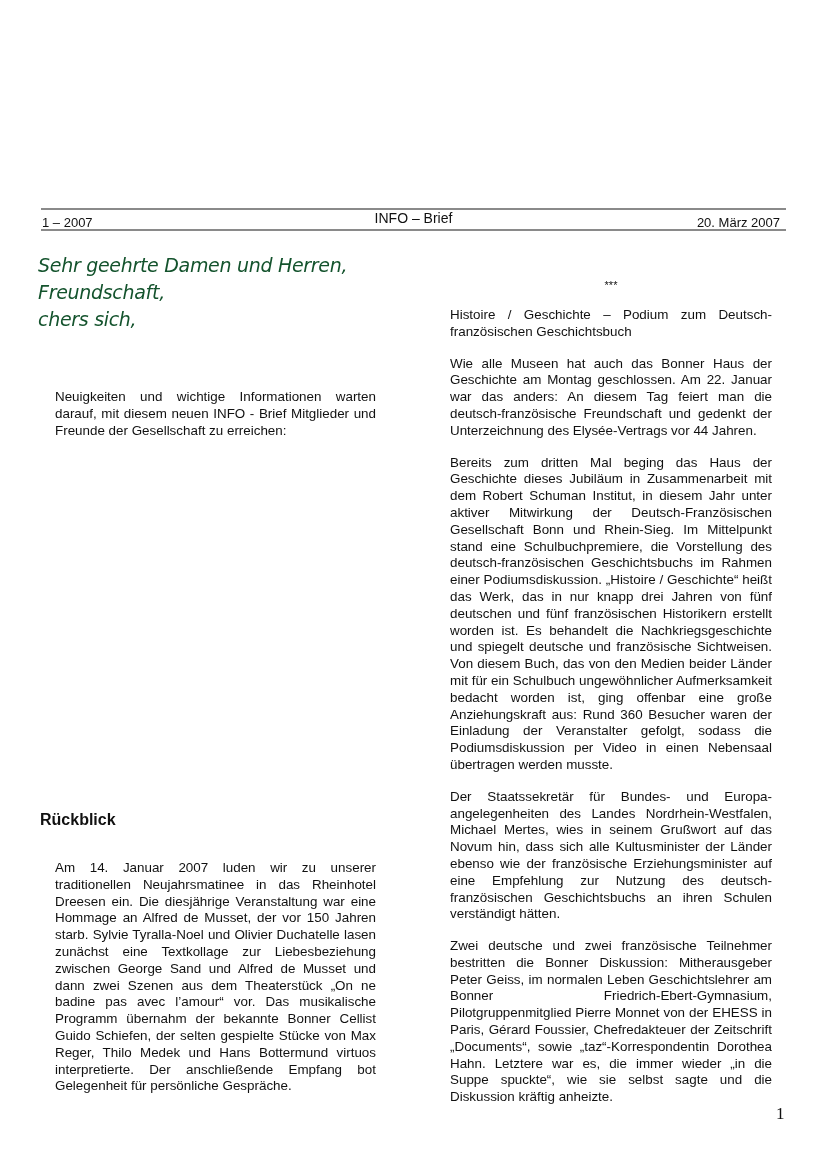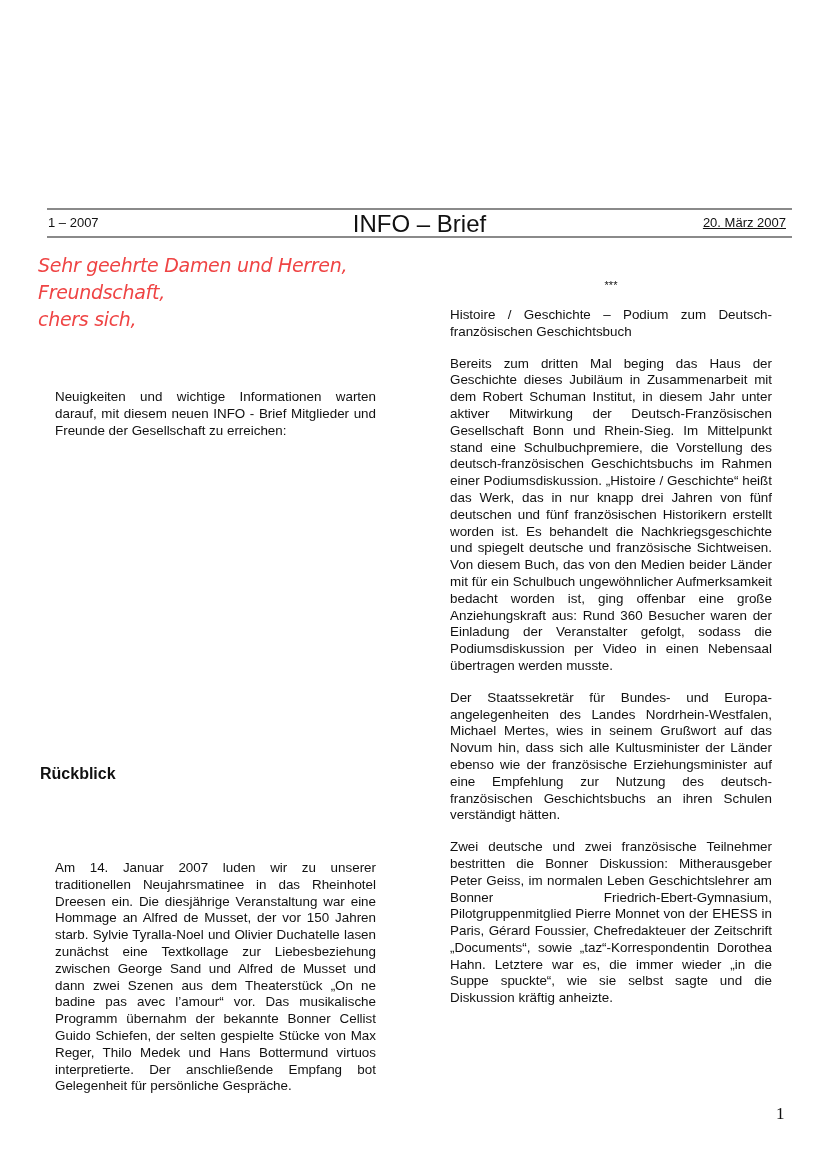--- a/index.html
+++ b/index.html
@@ -10,77 +10,76 @@
   body {
     width: 827px;
     height: 1170px;
     position: relative;
     overflow: hidden;
     font-family: "Liberation Sans", sans-serif;
     color: #111111;
   }
   .header {
     position: absolute;
-    left: 47px;
+    left: 41px;
     top: 208px;
     width: 745px;
-    height: 30px;
+    height: 23px;
     border-top: 2px solid #8a8a8a;
     border-bottom: 2px solid #8a8a8a;
     box-sizing: border-box;
   }
   .header .issue {
     position: absolute;
     left: 1px;
     top: 5px;
     font-size: 13px;
   }
   .header .title {
     position: absolute;
     left: 0;
     right: 0;
     top: 0px;
     text-align: center;
-    font-size: 24px;
+    font-size: 14px;
   }
   .header .date {
     position: absolute;
     right: 6px;
     top: 5px;
     font-size: 13px;
-    text-decoration: underline;
   }
   .greeting {
     position: absolute;
     left: 38px;
     top: 252px;
     width: 360px;
     font-family: "DejaVu Sans", sans-serif;
     font-style: italic;
     font-size: 19px;
     line-height: 27px;
-    color: #ef4444;
+    color: #14532d;
     letter-spacing: -0.3px;
   }
   .greeting div { white-space: nowrap; }
   .col {
     position: absolute;
     text-align: justify;
     font-size: 13.4px;
     line-height: 16.8px;
   }
   .intro {
     left: 40px;
     top: 374px;
     width: 351px;
   }
   .rueckblick-heading {
     position: absolute;
     left: 40px;
-    top: 765px;
+    top: 811px;
     font-size: 16px;
     font-weight: bold;
   }
   .rueckblick-body {
     left: 40px;
     top: 845px;
     width: 351px;
   }
   .right-col {
     left: 435px;
@@ -125,18 +124,19 @@
 
 <div class="rueckblick-heading">Rückblick</div>
 
 <div class="col rueckblick-body">
   <p>Am 14. Januar 2007 luden wir zu unserer traditionellen Neujahrsmatinee  in das Rheinhotel Dreesen ein. Die diesjährige Veranstaltung war eine Hommage an Alfred de Musset, der vor 150 Jahren starb. Sylvie Tyralla-Noel und Olivier Duchatelle lasen zunächst eine Textkollage zur Liebesbeziehung zwischen George Sand und Alfred de Musset und dann zwei Szenen aus dem Theaterstück „On ne badine pas avec l’amour“ vor.  Das musikalische Programm übernahm der bekannte Bonner Cellist Guido Schiefen, der selten gespielte Stücke von Max Reger, Thilo Medek und Hans Bottermund virtuos interpretierte. Der anschließende Empfang bot Gelegenheit für persönliche Gespräche.</p>
 </div>
 
 <div class="col right-col">
   <div class="stars">***</div>
   <p>Histoire / Geschichte – Podium zum Deutsch-französischen Geschichtsbuch</p>
+  <p>Wie alle Museen hat auch das Bonner Haus der Geschichte am Montag geschlossen. Am 22. Januar war das anders: An diesem Tag feiert man die deutsch-französische Freundschaft und gedenkt der Unterzeichnung des Elysée-Vertrags vor 44 Jahren.</p>
   <p>Bereits zum dritten Mal beging das Haus der Geschichte dieses Jubiläum in Zusammenarbeit mit dem Robert Schuman Institut, in diesem Jahr unter aktiver Mitwirkung der Deutsch-Französischen Gesellschaft Bonn und Rhein-Sieg. Im Mittelpunkt stand eine Schulbuchpremiere, die Vorstellung des deutsch-französischen Geschichtsbuchs im Rahmen einer Podiumsdiskussion. „Histoire / Geschichte“ heißt das Werk, das in nur knapp drei Jahren von fünf deutschen und fünf französischen Historikern erstellt worden ist. Es behandelt die Nachkriegsgeschichte und spiegelt deutsche und französische Sichtweisen. Von diesem Buch, das von den  Medien beider Länder mit für ein Schulbuch ungewöhnlicher Aufmerksamkeit bedacht worden ist, ging offenbar eine große Anziehungskraft aus: Rund 360 Besucher waren der Einladung der Veranstalter gefolgt, sodass die Podiumsdiskussion per Video in einen Nebensaal übertragen werden musste.</p>
   <p>Der Staatssekretär für Bundes- und Europa-angelegenheiten des Landes Nordrhein-Westfalen, Michael Mertes, wies in seinem Grußwort auf das Novum hin, dass sich alle Kultusminister der Länder ebenso wie der französische Erziehungsminister auf eine Empfehlung zur Nutzung des deutsch-französischen Geschichtsbuchs an ihren Schulen verständigt hätten.</p>
   <p>Zwei deutsche und zwei französische Teilnehmer bestritten die Bonner Diskussion: Mitherausgeber Peter Geiss, im normalen Leben Geschichtslehrer am Bonner Friedrich-Ebert-Gymnasium, Pilotgruppenmitglied Pierre Monnet von der EHESS in Paris, Gérard Foussier, Chefredakteuer der Zeitschrift „Documents“, sowie „taz“-Korrespondentin Dorothea Hahn. Letztere war es, die immer wieder „in die Suppe spuckte“, wie sie selbst sagte und die Diskussion kräftig anheizte.</p>
 </div>
 
 <div class="page-number">1</div>
 
 </body></html>

